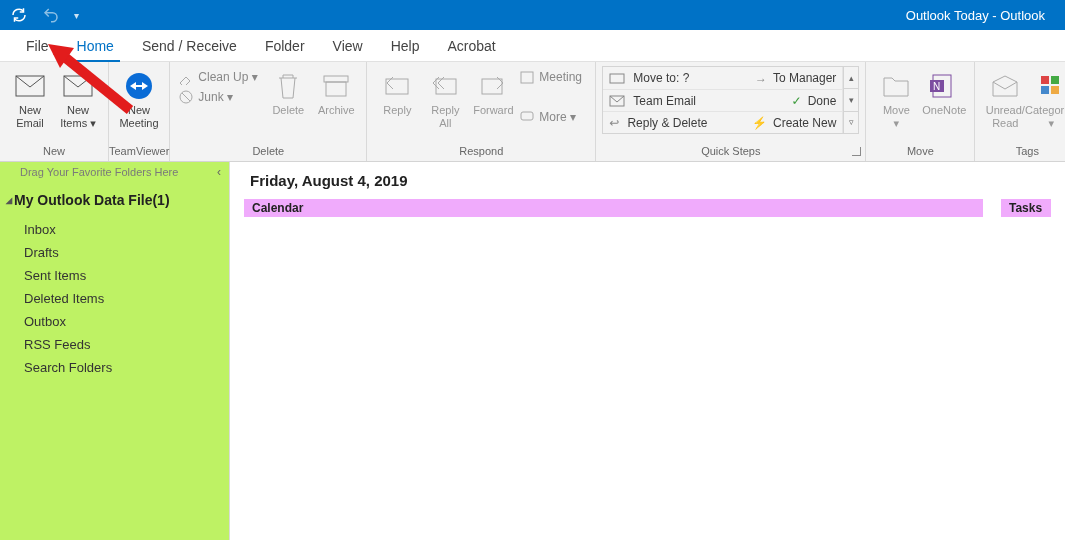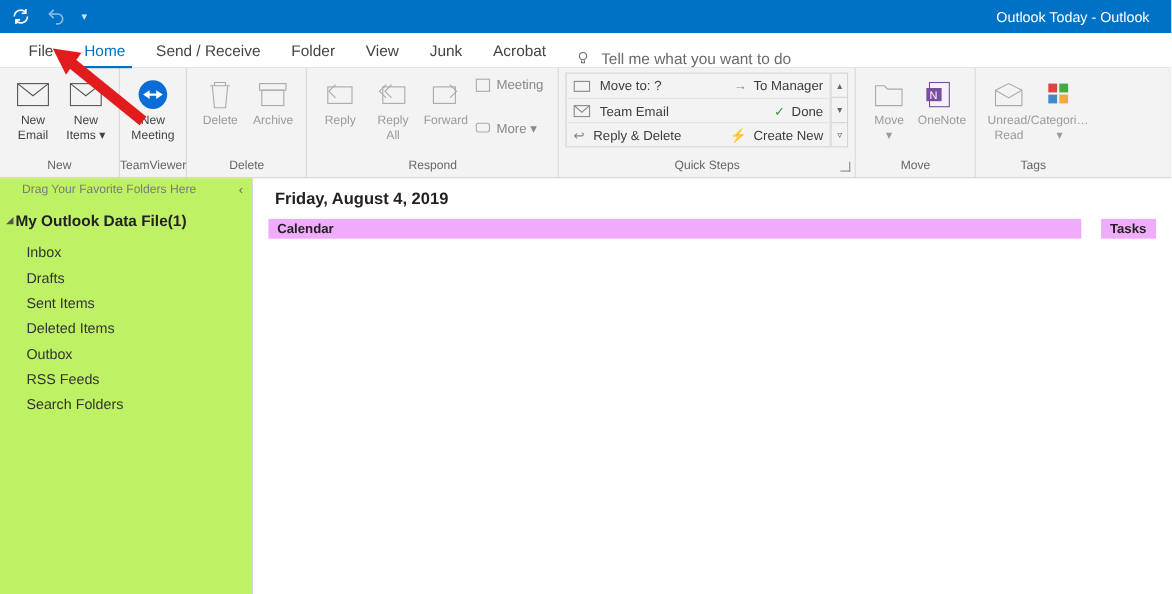--- a/index.html
+++ b/index.html
@@ -86,29 +86,22 @@
   </div>
   <div class="title">Outlook Today  -  Outlook</div>
 </div>
 
 <div class="menu">
   <div class="menu-item">File</div>
   <div class="menu-item active">Home</div>
   <div class="menu-item">Send / Receive</div>
   <div class="menu-item">Folder</div>
   <div class="menu-item">View</div>
-  <div class="menu-item">Junk</div>
+  <div class="menu-item">Help</div>
   <div class="menu-item">Acrobat</div>
-  <div class="tellme">
-    <svg viewBox="0 0 24 24" stroke-width="1.5">
-        <circle cx="12" cy="9" r="5"></circle>
-        <path d="M10 15v3h4v-3"></path>
-      </svg>
-    <span>Tell me what you want to do</span>
-  </div>
 </div>
 
 <div class="ribbon">
 
   <div class="group">
     <div class="group-body">
       <div class="big-btn">
         <div class="ic">
             <svg width="30" height="22" viewBox="0 0 30 22">
               <rect x="1" y="1" width="28" height="20" fill="none" stroke="#555"></rect>
@@ -143,20 +136,35 @@
           </div>
         <div class="lbl">New
 Meeting</div>
       </div>
     </div>
     <div class="group-label">TeamViewer</div>
   </div>
 
   <div class="group">
     <div class="group-body">
+      <div class="stacked" style="width:88px">
+        <div class="small-row">
+            <svg viewBox="0 0 16 16">
+              <path d="M2 14l6-6 4 4-6 6z" fill="none" stroke="#aaa"></path>
+            </svg>
+            <span>Clean Up ▾</span>
+          </div>
+        <div class="small-row">
+            <svg viewBox="0 0 16 16">
+              <circle cx="8" cy="8" r="6" fill="none" stroke="#aaa"></circle>
+              <path d="M4 4l8 8" stroke="#aaa"></path>
+            </svg>
+            <span>Junk ▾</span>
+          </div>
+      </div>
       <div class="big-btn dim">
         <div class="ic">
             <svg width="26" height="28" viewBox="0 0 26 28">
               <path d="M4 6h18M8 6V3h10v3M6 6l2 20h10l2-20" fill="none" stroke="#aaa"></path>
             </svg>
           </div>
         <div class="lbl">Delete</div>
       </div>
       <div class="big-btn dim">
         <div class="ic">

